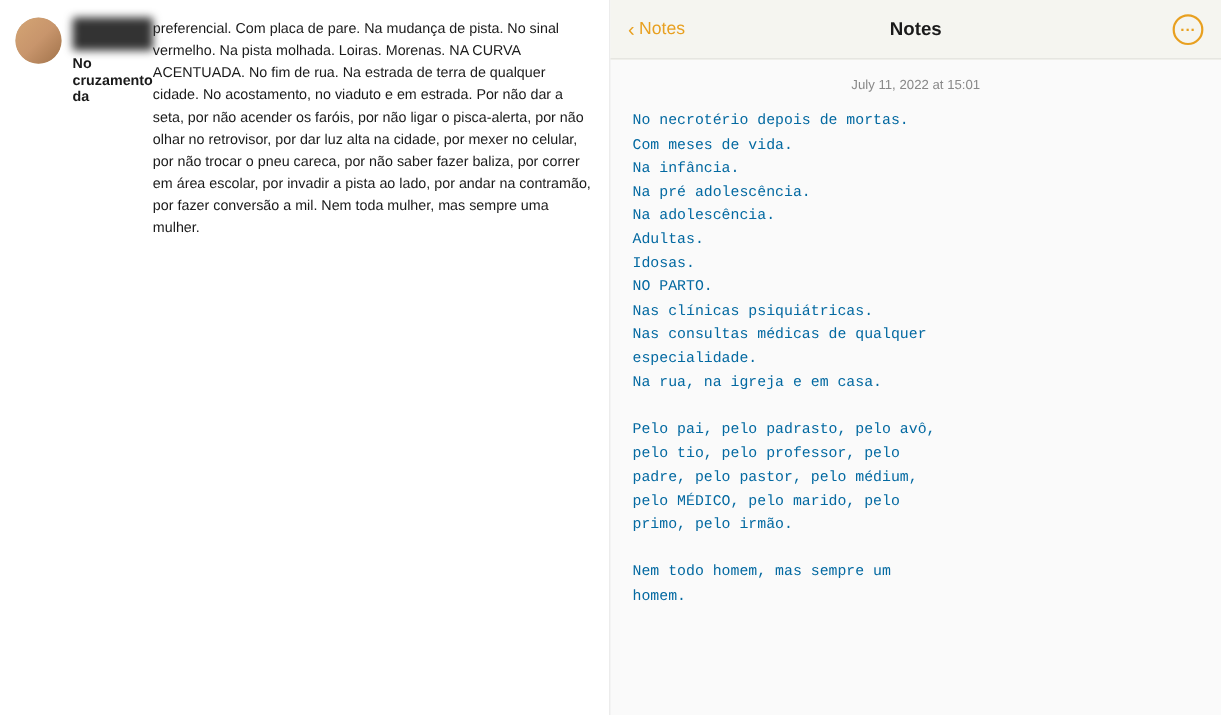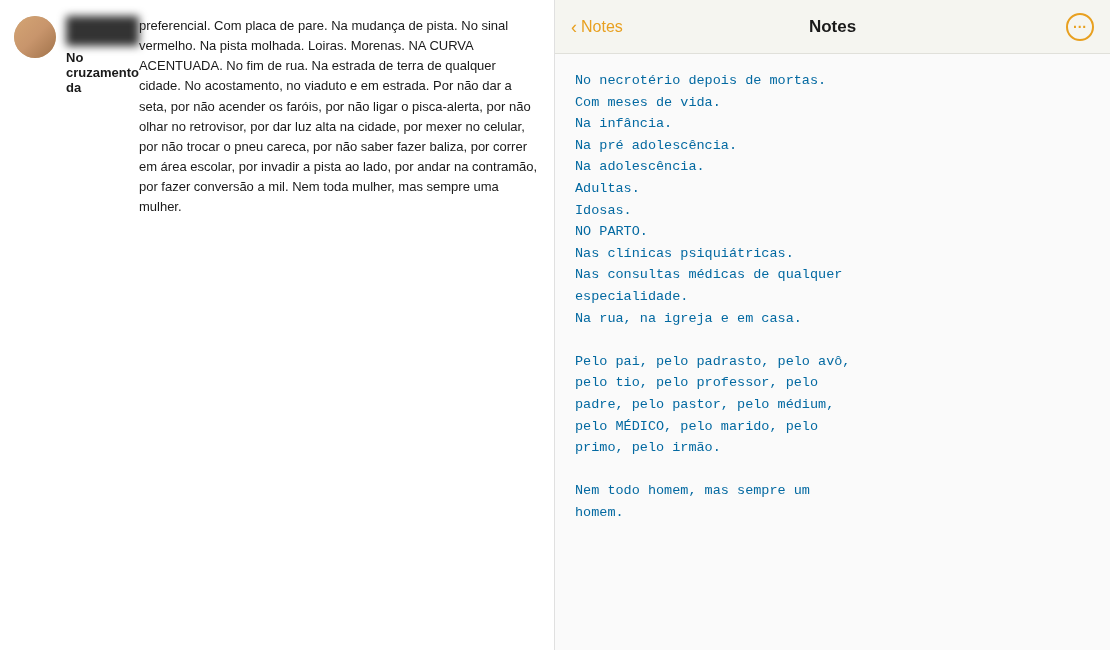--- a/index.html
+++ b/index.html
@@ -209,20 +209,21 @@
     <div class="back-btn">
       <span class="back-chevron">‹</span>
       <span>Notes</span>
     </div>
     <div class="notes-title">Notes</div>
     <div class="more-btn">
       <span>···</span>
     </div>
   </div>
   <div class="notes-content">
+    <div class="notes-date">July 11, 2022 at 15:01</div>
     <div class="notes-text">No necrotério depois de mortas.
 Com meses de vida.
 Na infância.
 Na pré adolescência.
 Na adolescência.
 Adultas.
 Idosas.
 NO PARTO.
 Nas clínicas psiquiátricas.
 Nas consultas médicas de qualquer

